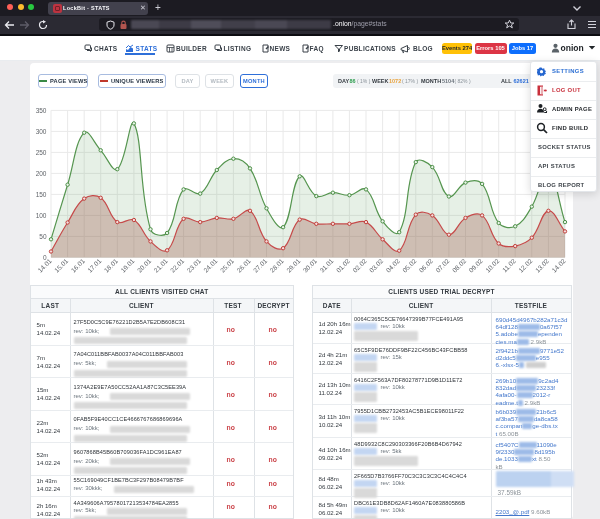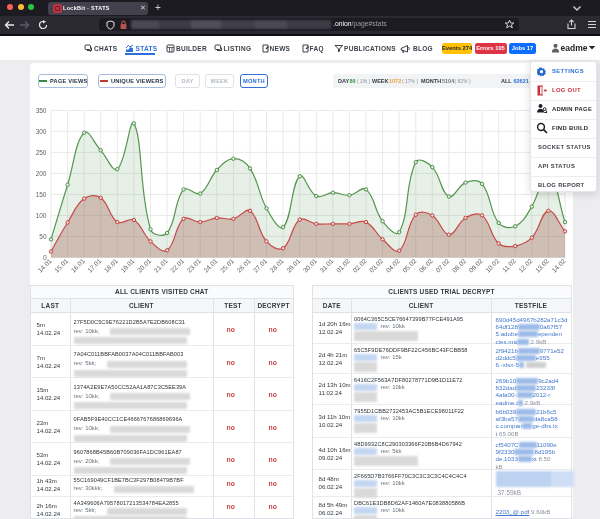--- a/index.html
+++ b/index.html
@@ -106,21 +106,21 @@
     <path d="M2.5 6L3.5 9" stroke="#3a4149" stroke-width="1.2"></path>
   </svg>
 <div class="nv" style="left:413px">BLOG</div>
 <div class="badge" style="left:442px;width:30px;background:#ffc107;color:#212529">Events 274</div>
 <div class="badge" style="left:474.5px;width:32px;background:#dc3545;color:#fff">Errors 105</div>
 <div class="badge" style="left:509px;width:27px;background:#0d6efd;color:#fff">Jobs 17</div>
 <svg class="nvi" style="left:551px;top:42.5px" width="9" height="10" viewBox="0 0 9 10">
     <circle cx="4.5" cy="2.8" r="2.1" fill="#5a6268"></circle>
     <path d="M.8 9.5C.8 6.8 2.4 5.6 4.5 5.6C6.6 5.6 8.2 6.8 8.2 9.5Z" fill="#5a6268"></path>
   </svg>
-<div class="abs" style="left:560.5px;top:42.5px;font-size:8.5px;font-weight:bold;color:#212529">eadme</div>
+<div class="abs" style="left:560.5px;top:42.5px;font-size:8.5px;font-weight:bold;color:#212529">onion</div>
 <svg class="nvi" style="left:588px;top:45px" width="8" height="6" viewBox="0 0 8 6">
     <path d="M0.8 1L4 4.4L7.2 1Z" fill="#212529"></path>
   </svg>
 
 <div class="abs" style="left:29.5px;top:63px;width:543px;height:456px;background:#fff;border-radius:4px"></div>
 
 <style>
 .btn{position:absolute;top:74px;height:14px;white-space:nowrap;background:#fff;border:1px solid #a8bce0;border-radius:3px;font-size:5.7px;font-weight:bold;color:#1f2d3d;line-height:12.5px;text-align:center;letter-spacing:.2px}
 .btn .dash{display:inline-block;width:8px;height:2px;vertical-align:1.5px;margin-right:3px}
 .sum{font-weight:bold;color:#343a40}

